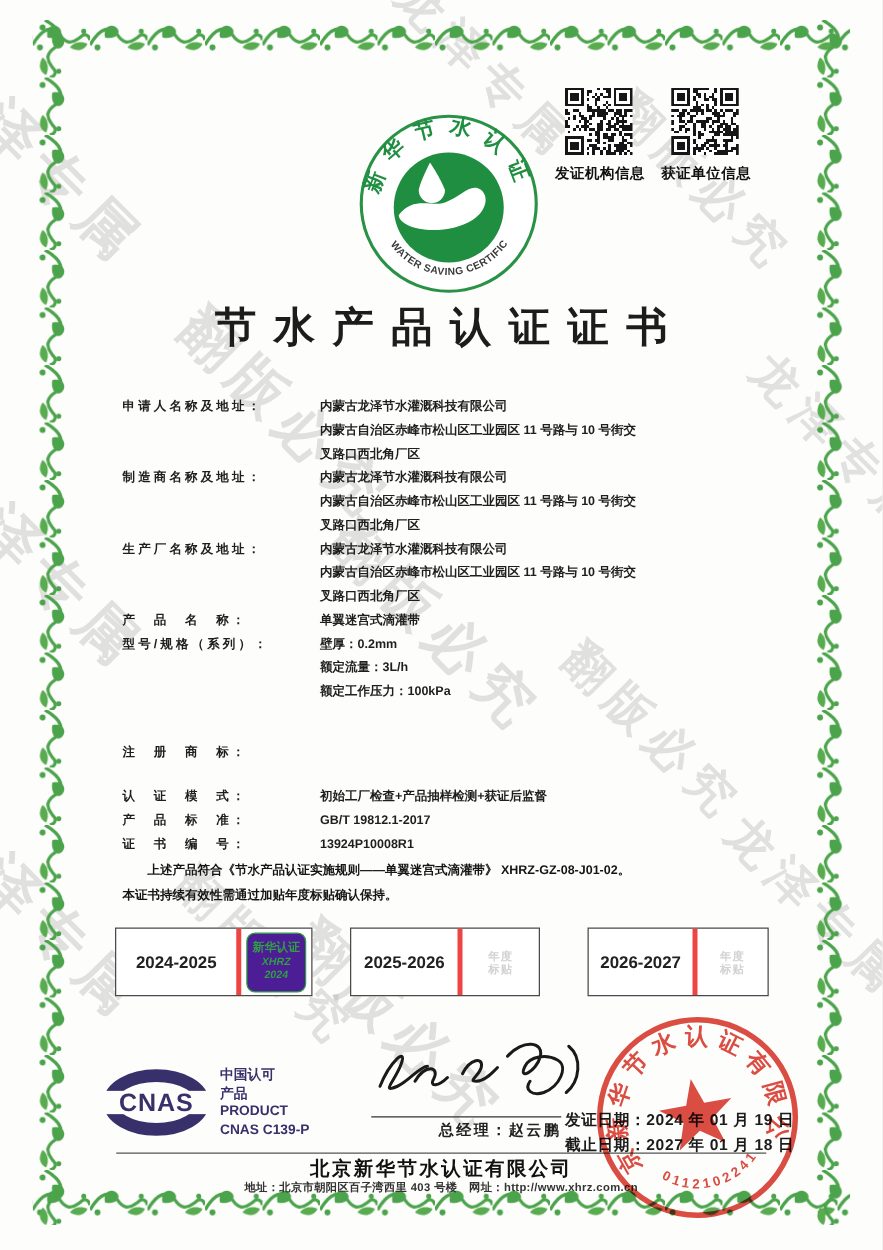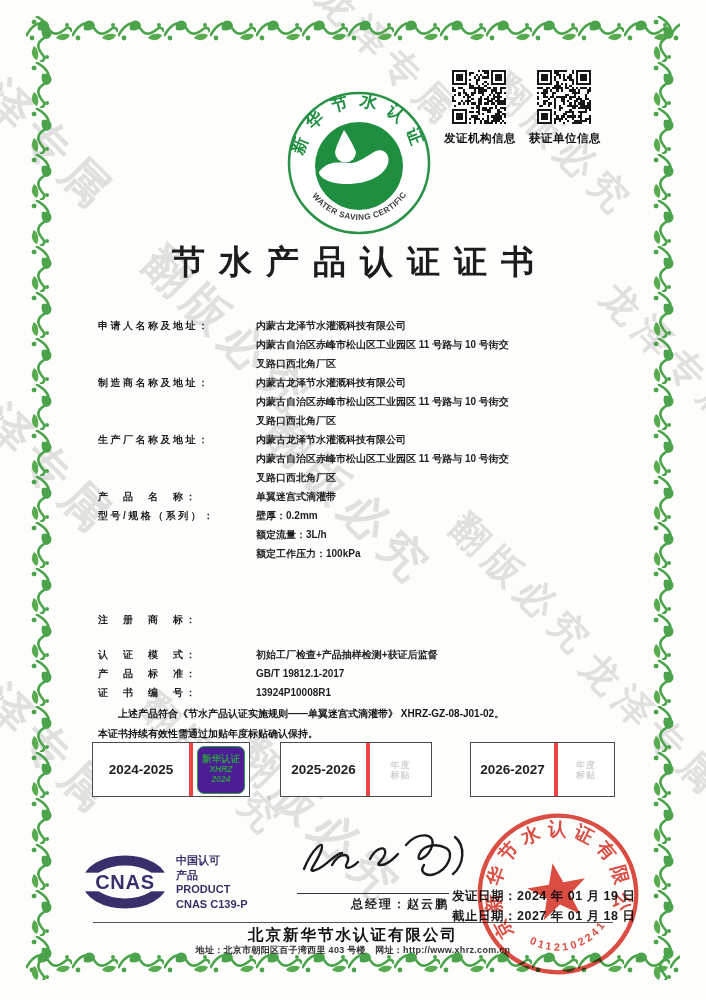--- a/index.html
+++ b/index.html
@@ -18,21 +18,21 @@
             width:88px;text-align:center;letter-spacing:0.5px;}
   
   .title{position:absolute;top:240px;left:0;width:100%;text-align:center;z-index:2;
          font-size:33px;font-weight:900;letter-spacing:14px;text-indent:14px;color:#1c1c1c;}
   
   .fields{position:absolute;left:98px;top:316px;width:532px;z-index:2;font-size:10px;font-weight:700;}
   .frow{display:flex;}
   .flabel{width:158px;flex:none;letter-spacing:2.5px;line-height:19px;color:#1e1e1e;}
   .fval{flex:1;}
   .fline{line-height:19px;color:#1e1e1e;}
-  .gap30{margin-top:47px;} .gap16{margin-top:16px;}
+  .gap30{margin-top:30px;} .gap16{margin-top:16px;}
   .statement{margin-top:2px;line-height:20px;color:#151515;}
   .statement .ind{text-indent:2em;}
   
   .ybox{position:absolute;top:742px;height:53px;border:1px solid #4a4a4a;display:flex;z-index:2;background:#fff;}
   .ybox .yleft{display:flex;align-items:center;justify-content:center;font-size:13.5px;font-weight:700;
                border-right:4px solid #ef4444;}
   .ybox .yright{flex:1;display:flex;align-items:center;justify-content:center;}
   .sticker{width:46px;height:46px;border:1.6px solid #2f9e44;border-radius:7px;background:#4c1d95;
            display:flex;flex-direction:column;align-items:center;justify-content:center;line-height:1.15;}
   .sticker .s1{font-size:9.5px;font-weight:700;color:#2f9e44;}

